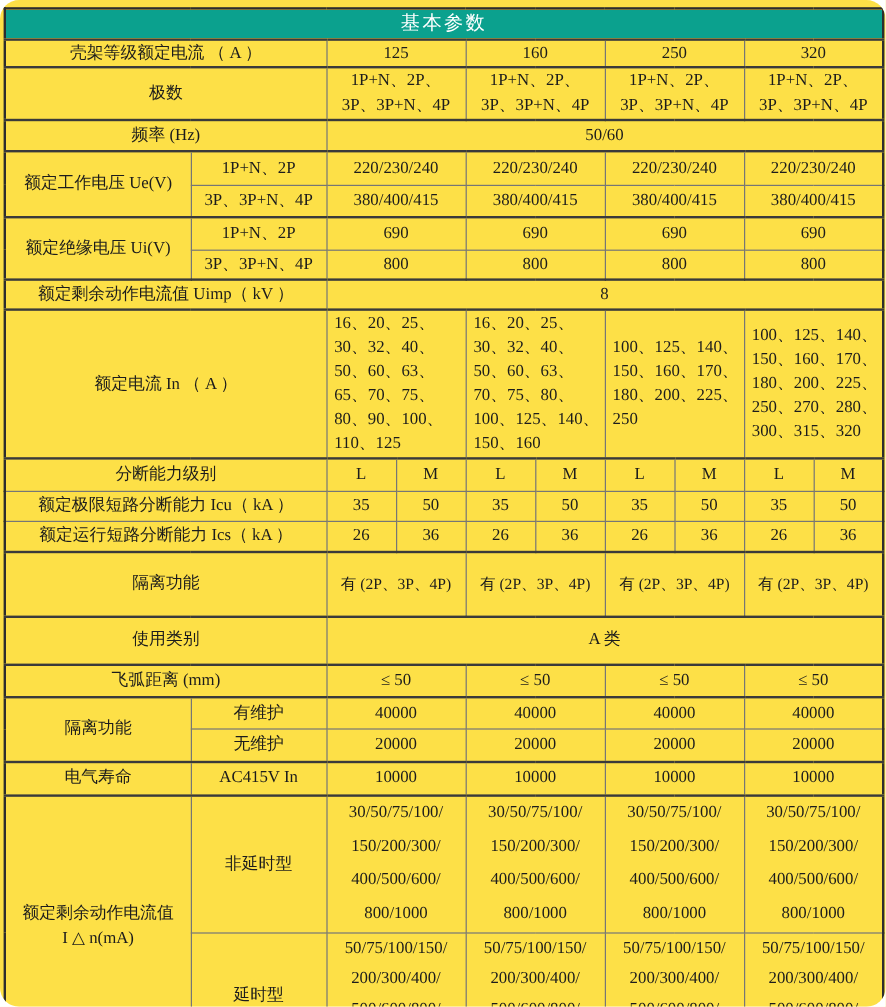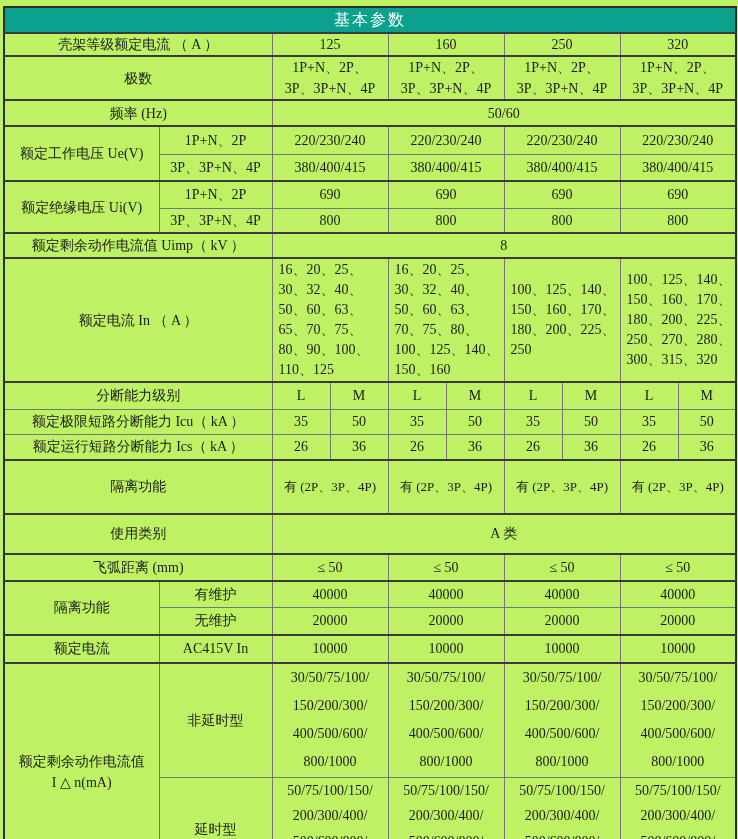--- a/index.html
+++ b/index.html
@@ -1,20 +1,21 @@
 <!DOCTYPE html>
 <html><head>
 <meta charset="utf-8">
 <style>
   html,body { margin:0; padding:0; background:#ffffff; }
   .page {
     width:738px; height:839px; box-sizing:border-box;
-    background:#bef264; overflow:hidden;
+    background:#fde047; overflow:hidden;
     font-family:"Liberation Serif","DejaVu Serif",serif;
     color:#1c1c1c;
+    border-radius:16px;
   }
   .tbl-wrap { padding:6px 3px 0 3px; }
   table.spec {
     width:732px; table-layout:fixed; border-collapse:collapse;
     border:2px solid #2d2d2d;
   }
   td {
     border:1px solid #767676;
     text-align:center; vertical-align:middle;
     font-size:14px; line-height:1.5;
@@ -210,21 +211,21 @@
       </tr>
       <tr style="height:27px">
         <td>无维护</td>
         <td colspan="2">20000</td>
         <td colspan="2">20000</td>
         <td colspan="2">20000</td>
         <td colspan="2">20000</td>
       </tr>
 
       <tr class="grp" style="height:28px">
-        <td>额定电流</td>
+        <td>电气寿命</td>
         <td>AC415V In</td>
         <td colspan="2">10000</td>
         <td colspan="2">10000</td>
         <td colspan="2">10000</td>
         <td colspan="2">10000</td>
       </tr>
 
       <tr class="grp" style="height:114px">
         <td rowspan="2">额定剩余动作电流值
 I △ n(mA)</td>

